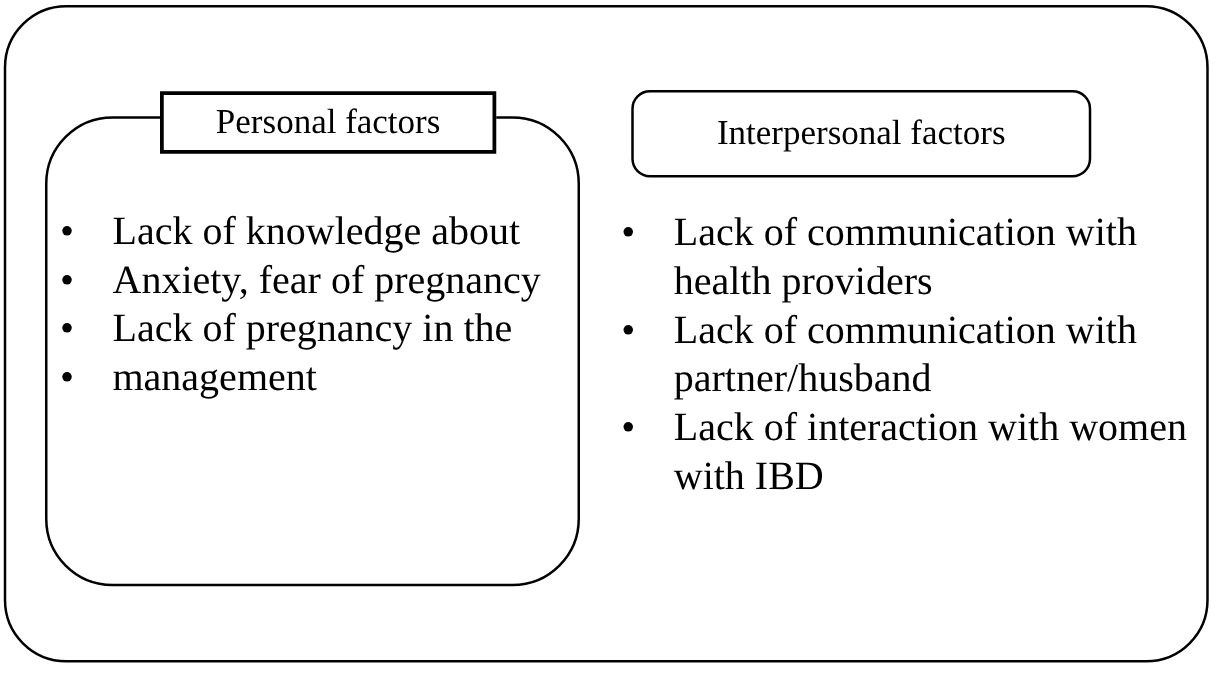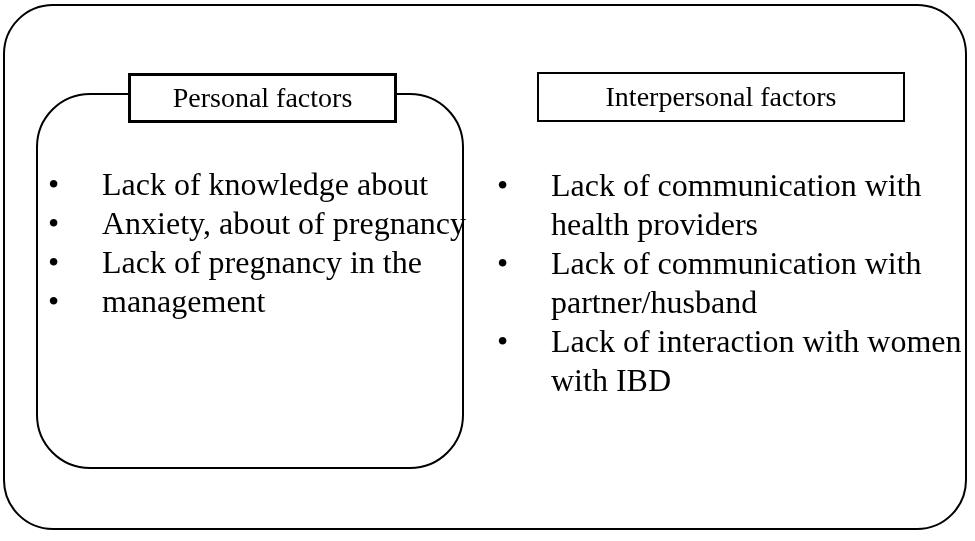--- a/index.html
+++ b/index.html
@@ -45,40 +45,40 @@
     font-size: 28px;
     white-space: nowrap;
     z-index: 3;
   }
   .title-personal {
     left: 128px; top: 73px;
     width: 269px; height: 50px;
     border-width: 3px;
   }
   .title-interpersonal {
-    left: 537px; top: 72px;
-    width: 368px; height: 50px;
+    left: 505px; top: 72px;
+    width: 368px; height: 70px; border-radius: 15px;
   }
   
   .factor-list {
     position: absolute;
     margin: 0; padding: 0;
     list-style: none;
     font-size: 32px;
     line-height: 39px;
     z-index: 2;
   }
   .list-personal { left: 48px; top: 165px; width: 410px; }
   .list-interpersonal { left: 497px; top: 166px; width: 465px; }
   .factor-list li { position: relative; padding-left: 42px; }
   .factor-list .bullet {
     position: absolute;
     left: 0; top: 0;
   }
-  .factor-list .line { display: block; white-space: nowrap; margin-left: 12px; }
+  .factor-list .line { display: block; white-space: nowrap; }
 </style>
 </head>
 <body>
 
 <div class="canvas">
 
   <div class="outer-box"></div>
 
   <div class="personal-box"></div>
 
@@ -90,21 +90,21 @@
     <span>Interpersonal factors</span>
   </div>
 
   <ul class="factor-list list-personal">
     <li>
       <span class="bullet">•</span>
       <span class="line">Lack of knowledge about</span>
     </li>
     <li>
       <span class="bullet">•</span>
-      <span class="line">Anxiety, about of pregnancy</span>
+      <span class="line">Anxiety, fear of pregnancy</span>
     </li>
     <li>
       <span class="bullet">•</span>
       <span class="line">Lack of pregnancy in the</span>
     </li>
     <li>
       <span class="bullet">•</span>
       <span class="line">management</span>
     </li>
   </ul>

